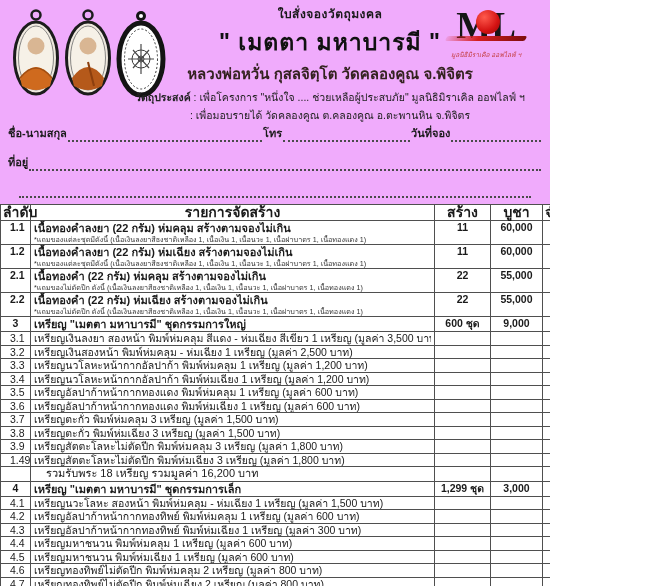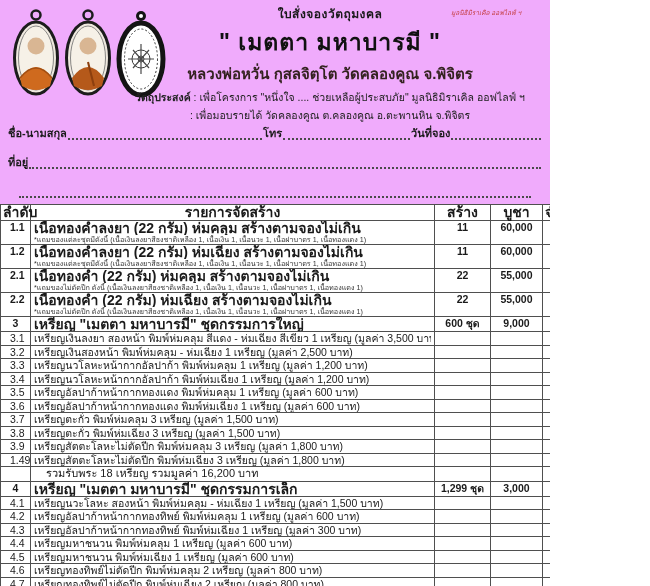--- a/index.html
+++ b/index.html
@@ -21,31 +21,31 @@
   .mol{position:absolute;right:10px;top:6px;width:108px;height:64px;text-align:center;}
   .mol-letters{position:relative;height:42px;font-family:"Liberation Serif","DejaVu Serif",serif;}
   .mol-letters .ltr{font-size:37px;font-weight:900;color:#161616;line-height:40px;}
   .mol-ball{position:absolute;left:44px;top:4px;width:24px;height:24px;border-radius:50%;
     background:radial-gradient(circle at 35% 30%,#ff5a4d,#d41212 60%,#8f0a0a);}
   .mol-swoosh{position:absolute;left:14px;top:30px;width:80px;height:5px;transform:skewX(-25deg);
     background:linear-gradient(90deg,rgba(212,30,30,.1),#d41e1e 40%,#7d0d0d);border-radius:2px;}
   .mol-caption{margin-top:2px;font-size:6.5px;color:#c23a3a;font-style:italic;white-space:nowrap;}
   
   .formlines{margin:8px 8px 0 8px;}
-  .frow{display:flex;align-items:center;margin-top:11px;font-size:11px;font-weight:bold;}
+  .frow{display:flex;align-items:flex-end;margin-top:11px;font-size:11px;font-weight:bold;}
   .dots{flex:1;border-bottom:2px dotted #4a4a4a;height:12px;margin:0 1px;}
   .frow .lbl{white-space:nowrap;}
   
   table.order{border-collapse:collapse;table-layout:fixed;width:636px;margin:6px auto 0 auto;}
   .order th{border:1px solid #4f4f4f;font-size:14px;line-height:15px;padding:0 2px;font-weight:bold;background:#fff;}
   .order td{border:1px solid #4f4f4f;padding:0 3px;font-size:10.5px;line-height:12.5px;vertical-align:top;background:#fff;}
   .order td.no{text-align:center;padding:0 9px;}
   .order td.made,.order td.price{text-align:center;}
   tr.bold td.no,tr.bold td.made,tr.bold td.price{font-weight:bold;}
-  tr.bold .dtext{font-weight:bold;font-size:14px;line-height:14px;}
+  tr.bold .dtext{font-weight:bold;font-size:11px;line-height:14px;}
   .dtext{white-space:nowrap;overflow:hidden;}
   .note{font-size:7.2px;line-height:9px;color:#333;white-space:nowrap;overflow:hidden;}
   tr.summary .dtext{font-weight:normal;padding-left:12px;font-size:11px;line-height:13.5px;}
   td.red-hand{color:#cc1100;font-weight:bold;font-size:13.5px;line-height:13px;text-align:center;
     font-family:"DejaVu Serif",serif;}
   
   .amu{display:block;}
 </style>
 </head>
 <body>
@@ -84,20 +84,25 @@
 
     <div class="title-block">
       <div class="doc-type">ใบสั่งจองวัตถุมงคล</div>
       <div class="main-title">" เมตตา มหาบารมี "</div>
       <div class="monk-line">หลวงพ่อหวั่น กุสลจิตฺโต วัดคลองคูณ จ.พิจิตร</div>
       <div class="purpose"><b>วัตถุประสงค์</b> <span>: เพื่อโครงการ "หนึ่งใจ .... ช่วยเหลือผู้ประสบภัย" มูลนิธิมิราเคิล ออฟไลฟ์ ฯ</span></div>
       <div class="purpose2">: เพื่อมอบรายได้ วัดคลองคูณ ต.คลองคูณ อ.ตะพานหิน จ.พิจิตร</div>
     </div>
 
     <div class="mol">
+      <div class="mol-letters">
+        <span class="ltr">M</span><span class="ltr">L</span>
+        <span class="mol-ball"></span>
+        <span class="mol-swoosh"></span>
+      </div>
       <div class="mol-caption">มูลนิธิมิราเคิล ออฟไลฟ์ ฯ</div>
     </div>
   </div>
 
   <div class="formlines">
     <div class="frow">
       <span class="lbl">ชื่อ-นามสกุล</span>
       <span class="dots" style="flex:2.6"></span>
       <span class="lbl">โทร</span>
       <span class="dots" style="flex:1.7"></span>

